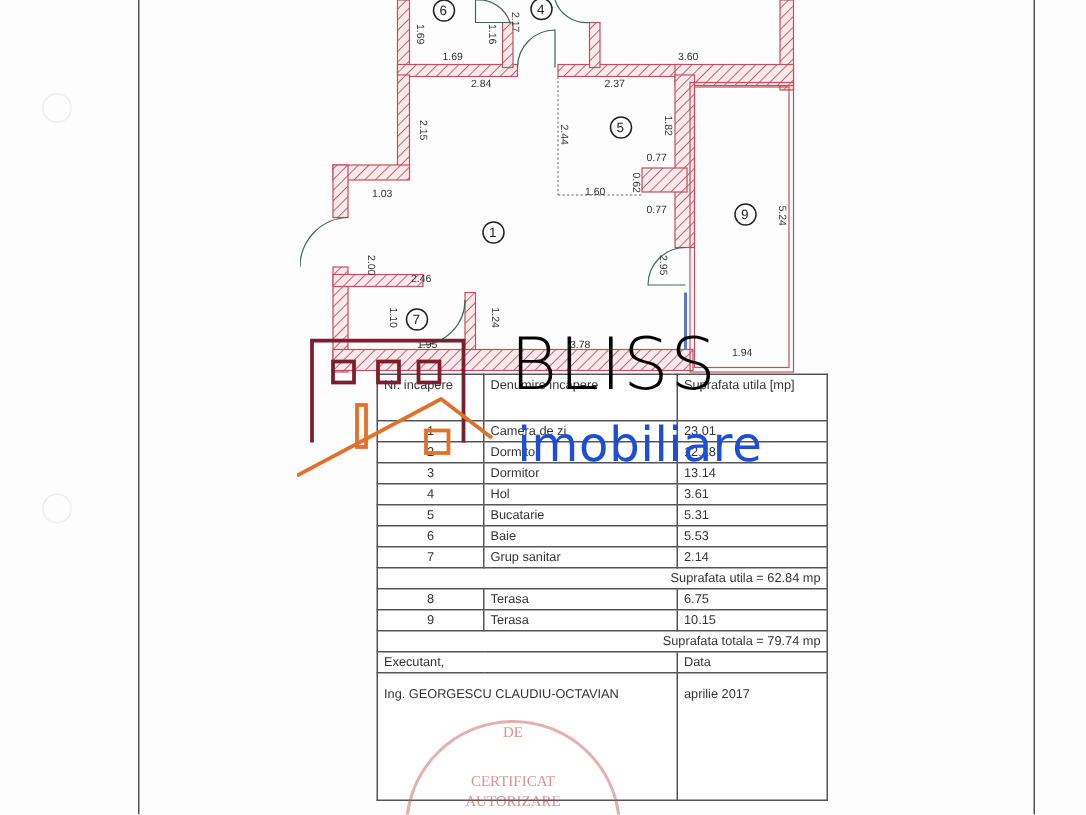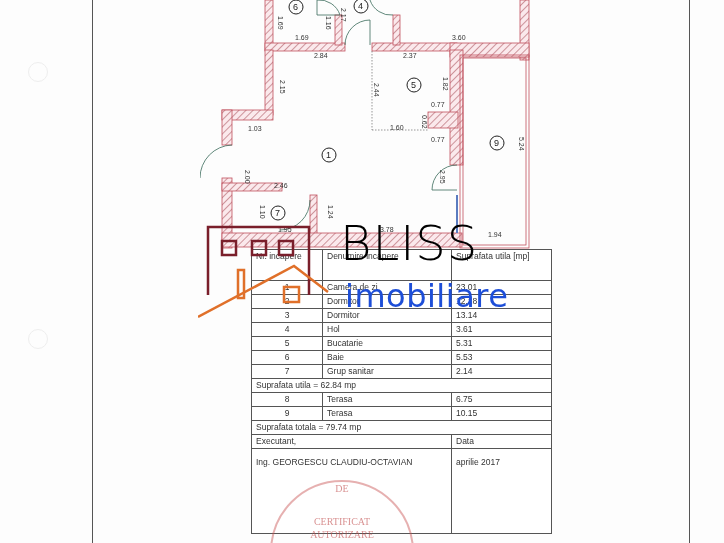--- a/index.html
+++ b/index.html
@@ -9,21 +9,21 @@
   .plan { position:absolute; left:200px; top:0; width:360px; height:250px; }
   .plan svg { width:100%; height:100%; display:block; }
   .dim { font-size:7px; fill:#333; font-family:"Liberation Sans", sans-serif; }
   .roomnum { font-size:9px; fill:#222; font-family:"Liberation Sans", sans-serif; }
   table.areas { position:absolute; left:251px; top:249px; width:301px; border-collapse:collapse; font-size:8.5px; color:#333; background:#fff; }
   table.areas td { border:1px solid #555; padding:1px 4px; height:11px; line-height:11px; vertical-align:middle; }
   table.areas td.c1 { width:62px; text-align:center; }
   table.areas td.c2 { width:120px; }
   table.areas td.c3 { text-align:left; }
   table.areas td.hdr { vertical-align:top; line-height:10px; height:28px; text-align:left; }
-  table.areas td.span { text-align:left; }
+  table.areas td.span { text-align:right; }
   table.areas td.sign { height:75px; vertical-align:top; text-align:left; padding-top:8px; }
   .stamp { position:absolute; left:270px; top:480px; width:140px; height:140px; border-radius:50%; border:2px solid rgba(200,80,80,0.45); color:rgba(190,70,70,0.6); font-family:"Liberation Serif", serif; font-size:10px; text-align:center; }
   .stamp span { display:block; line-height:13px; }
   .wm { position:absolute; left:198px; top:222px; width:340px; height:100px; pointer-events:none; }
   .wm-title { position:absolute; left:340px; top:218px; font-size:48px; color:#000000; font-weight:300; letter-spacing:1px; line-height:50px; font-family:"DejaVu Sans", sans-serif; }
   .wm-sub { position:absolute; left:345px; top:276px; font-size:32px; color:#1d4ed8; line-height:40px; font-family:"DejaVu Sans", sans-serif; letter-spacing:0.5px; }
 </style>
 </head>
 <body>
 

